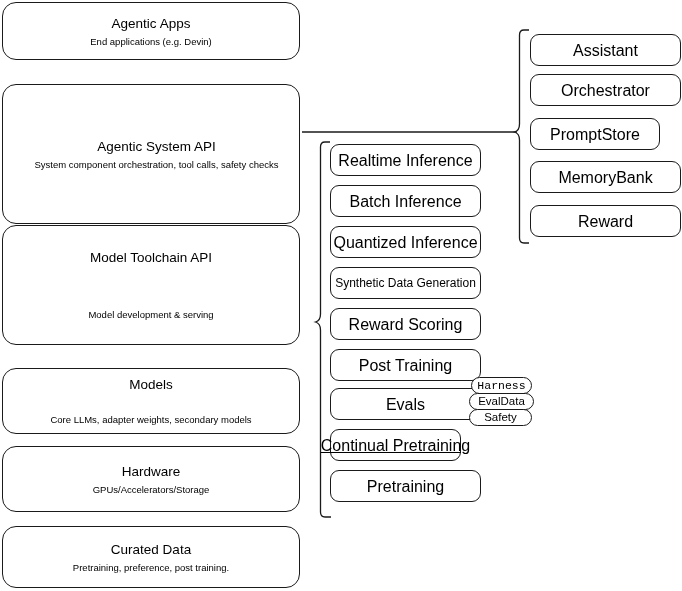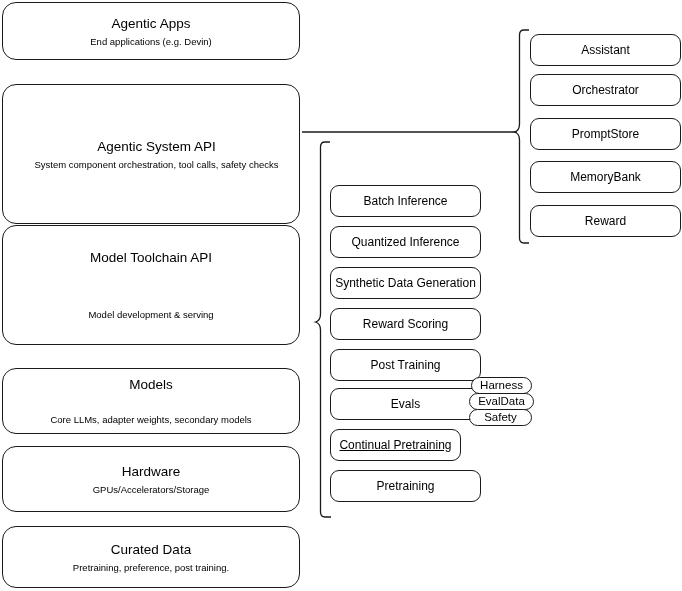--- a/index.html
+++ b/index.html
@@ -45,21 +45,21 @@
   }
   .pill {
     position: absolute;
     box-sizing: border-box;
     border: 1.3px solid #1a1a1a;
     border-radius: 9px;
     background: #ffffff;
     display: flex;
     align-items: center;
     justify-content: center;
-    font-size: 12px;
+    font-size: 16px;
     line-height: 15px;
     color: #000;
     white-space: nowrap;
   }
   .mini-pill {
     position: absolute;
     box-sizing: border-box;
     border: 1.3px solid #1a1a1a;
     border-radius: 999px;
     background: #ffffff;
@@ -125,32 +125,33 @@
   <div class="layer-box" style="left:2px; top:526px; width:298px; height:62px;">
     <div class="layer-title">Curated Data</div>
     <div class="layer-sub">Pretraining, preference, post training.</div>
   </div>
 
   <div class="layer-box" style="left:2px; top:446px; width:298px; height:66px;">
     <div class="layer-title">Hardware</div>
     <div class="layer-sub">GPUs/Accelerators/Storage</div>
   </div>
 
+  <div class="pill" style="left:330px; top:144px; width:151px; height:32px;">Realtime Inference</div>
   <div class="pill" style="left:330px; top:185px; width:151px; height:32px;">Batch Inference</div>
   <div class="pill" style="left:330px; top:226px; width:151px; height:32px;">Quantized Inference</div>
   <div class="pill" style="left:330px; top:267px; width:151px; height:32px; font-size:12px;">Synthetic Data Generation</div>
   <div class="pill" style="left:330px; top:308px; width:151px; height:32px;">Reward Scoring</div>
   <div class="pill" style="left:330px; top:349px; width:151px; height:32px;">Post Training</div>
   <div class="pill" style="left:330px; top:388px; width:151px; height:32px;">Evals</div>
   <div class="pill" style="left:330px; top:429px; width:131px; height:32px;text-decoration:underline;">Continual Pretraining</div>
   <div class="pill" style="left:330px; top:470px; width:151px; height:32px;">Pretraining</div>
 
-  <div class="mini-pill" style="left:471px; top:377px; width:61px; height:17px;">Harness</div>
+  <div class="mini-pill" style="left:471px; top:377px; width:61px; height:17px;font-family:Liberation Mono, monospace;">Harness</div>
   <div class="mini-pill" style="left:469px; top:393px; width:65px; height:17px;">EvalData</div>
   <div class="mini-pill" style="left:469px; top:409px; width:63px; height:17px;">Safety</div>
 
   <div class="pill" style="left:530px; top:34px; width:151px; height:32px;">Assistant</div>
   <div class="pill" style="left:530px; top:74px; width:151px; height:32px;">Orchestrator</div>
-  <div class="pill" style="left:530px; top:118px; width:151px; height:32px;">PromptStore</div>
+  <div class="pill" style="left:530px; top:118px; width:130px; height:32px;">PromptStore</div>
   <div class="pill" style="left:530px; top:161px; width:151px; height:32px;">MemoryBank</div>
   <div class="pill" style="left:530px; top:205px; width:151px; height:32px;">Reward</div>
 
 </div>
 
 </body></html>

